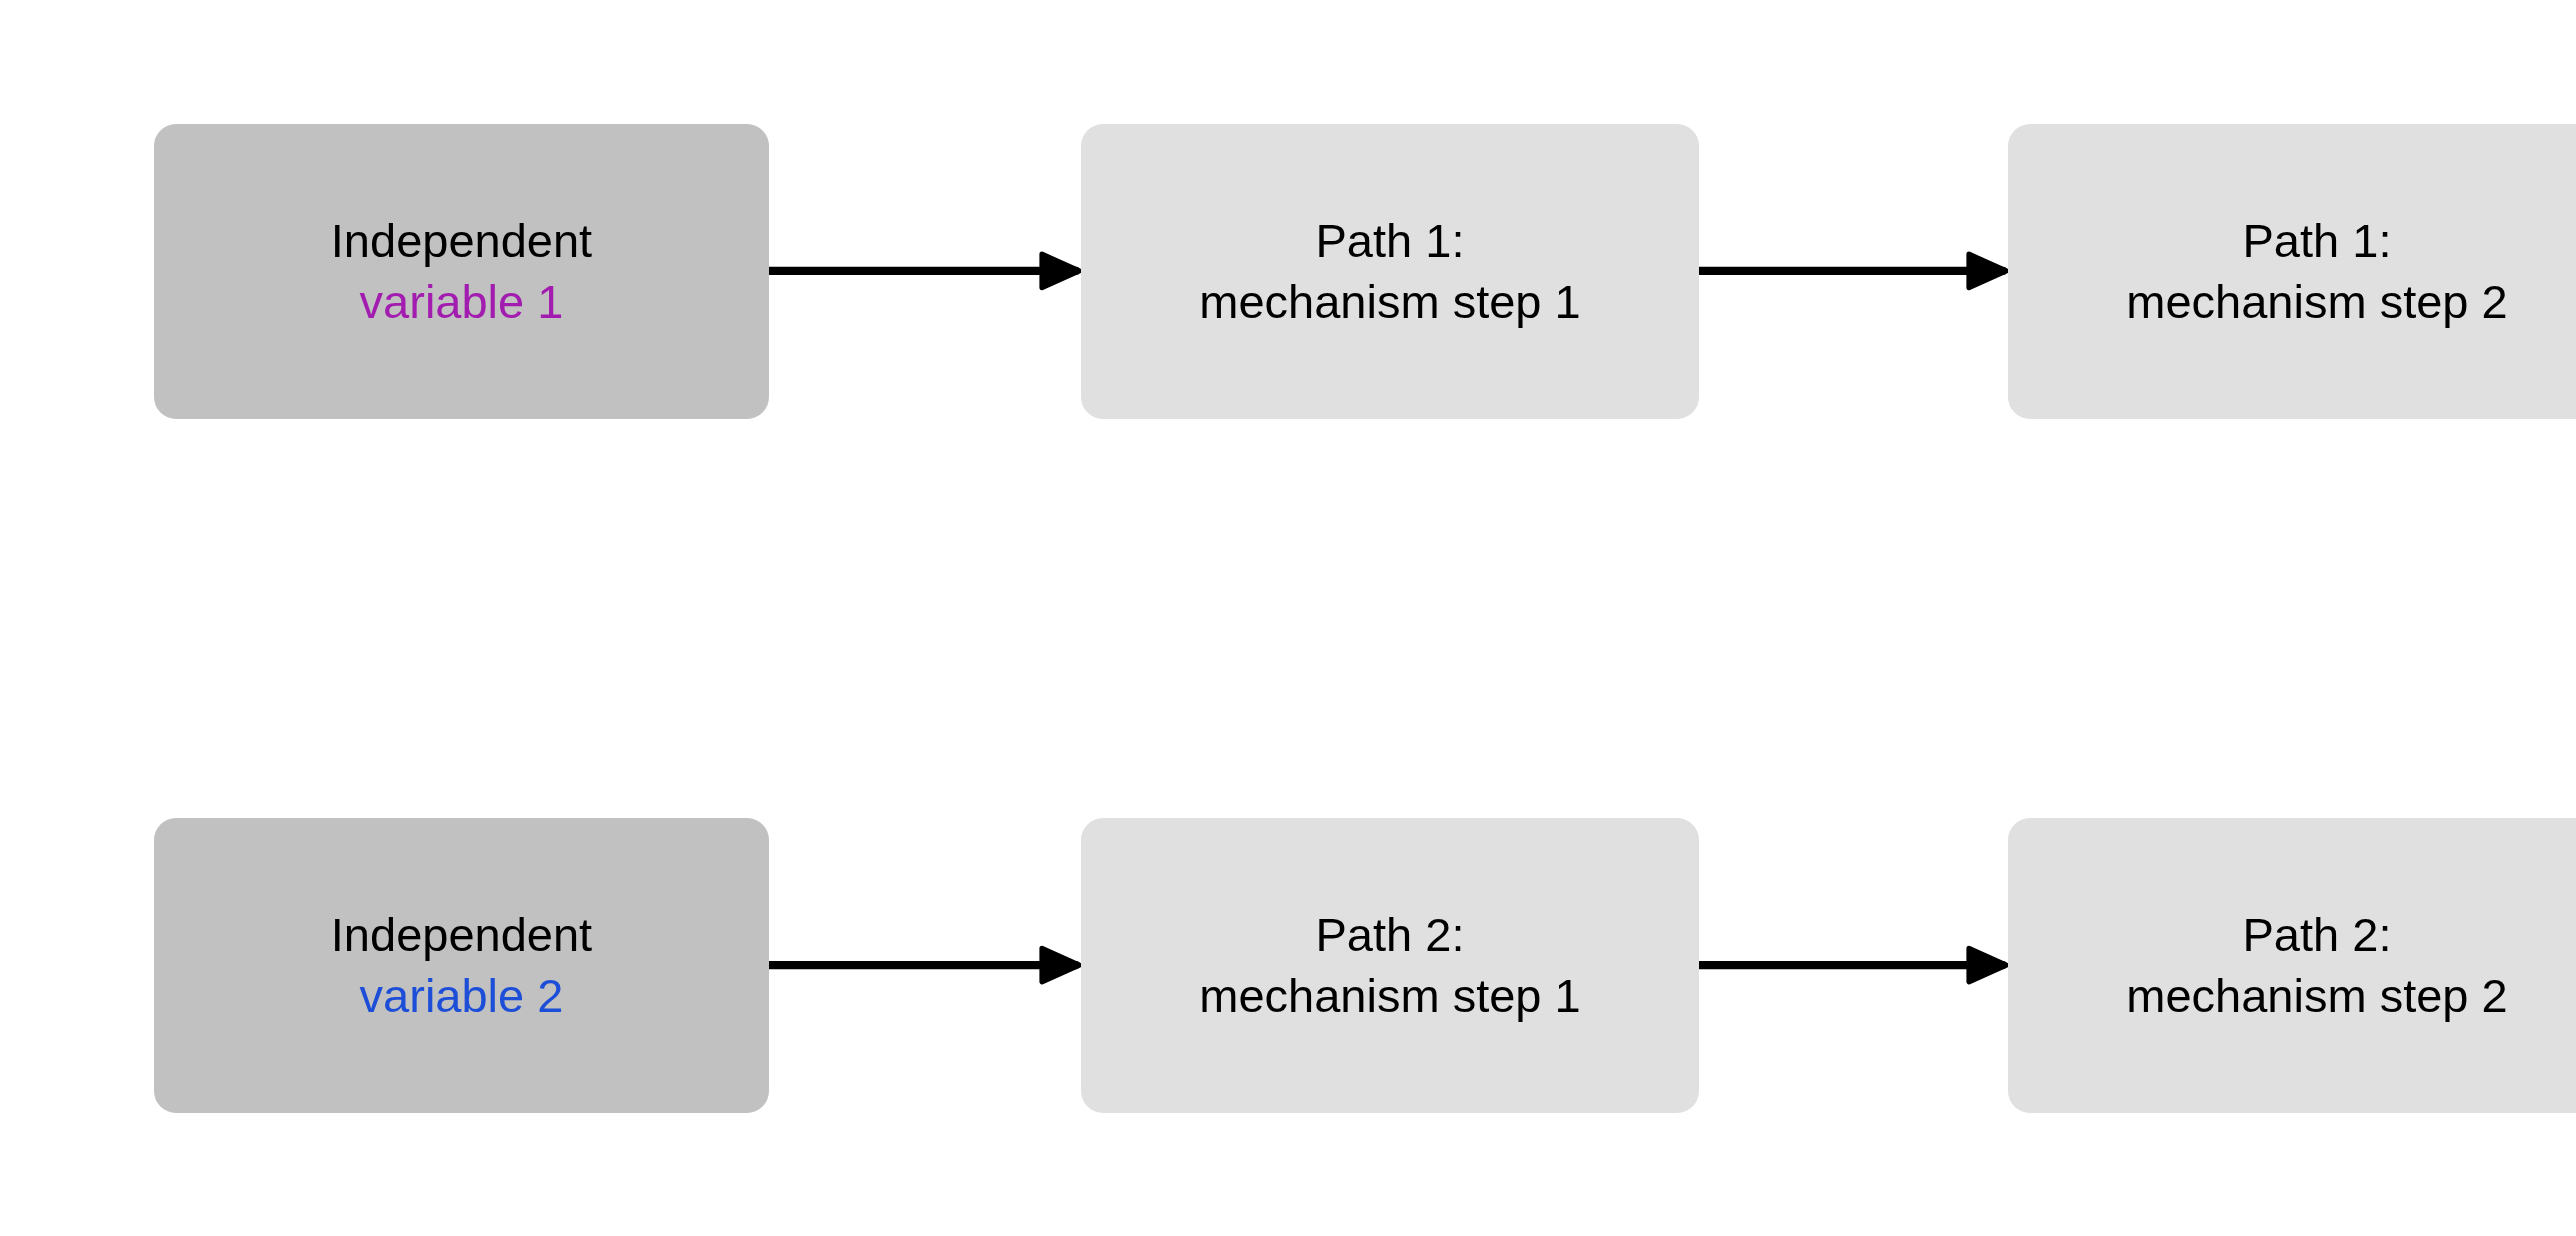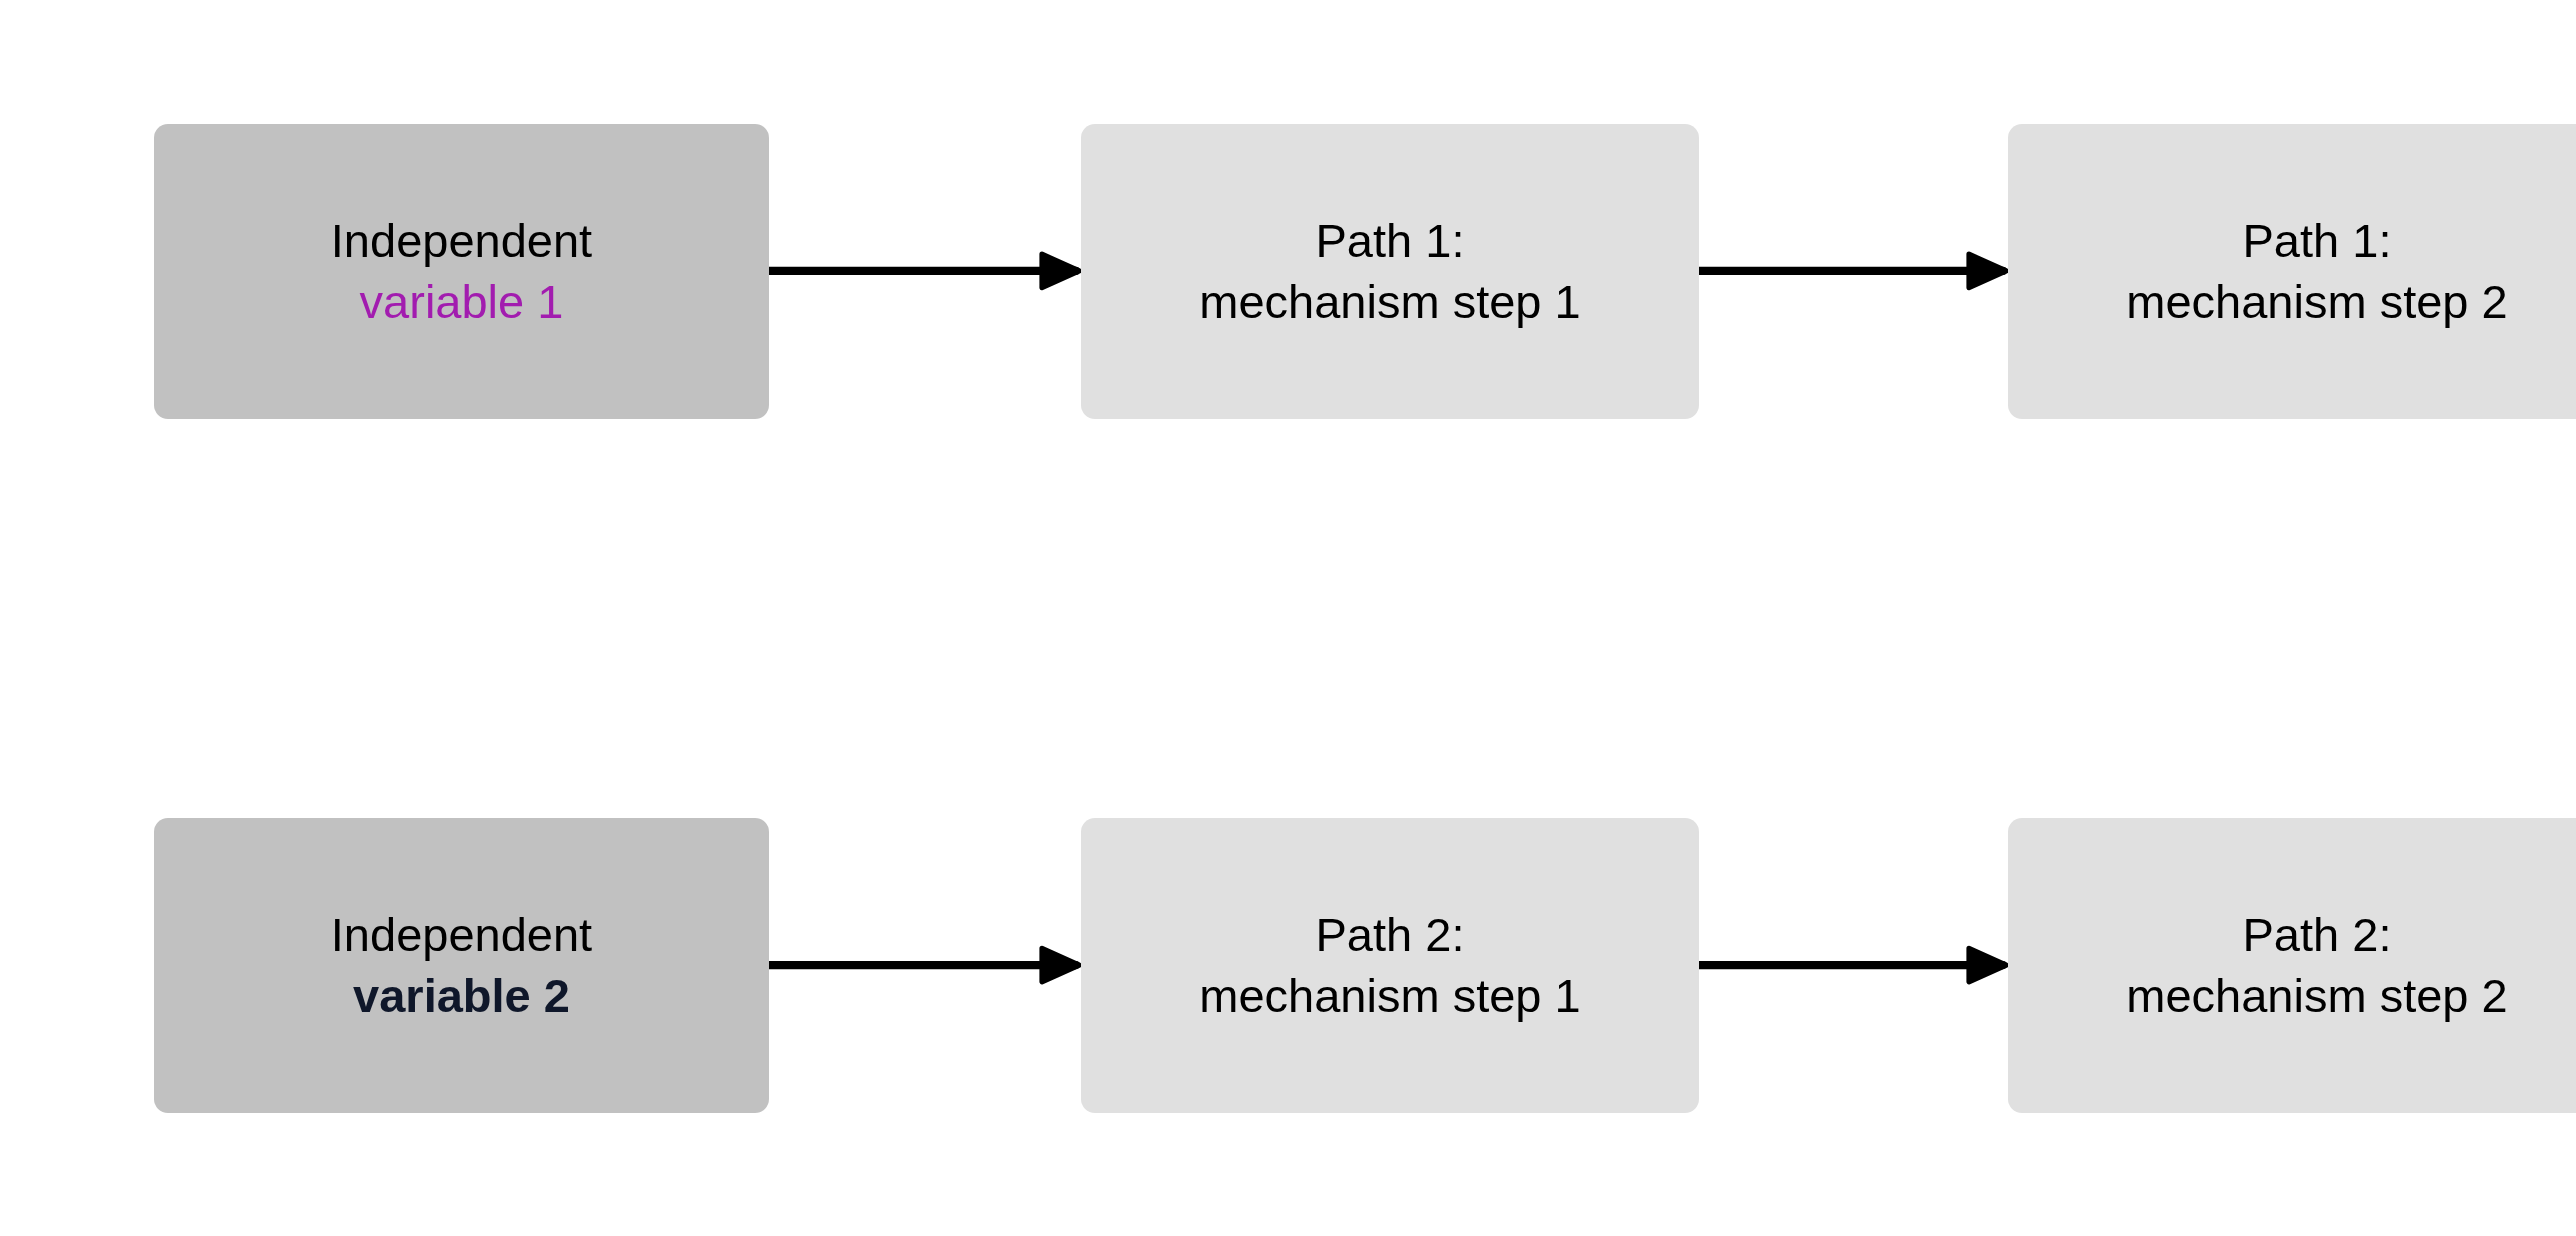--- a/index.html
+++ b/index.html
@@ -18,21 +18,21 @@
     background: #ffffff;
   }
   .edges-layer {
     position: absolute;
     left: 0; top: 0;
     width: 3709px;
     height: 1236px;
   }
   .node {
     position: absolute;
-    border-radius: 14px;
+    border-radius: 22px;
     display: flex;
     flex-direction: column;
     align-items: center;
     justify-content: center;
     text-align: center;
     color: #000000;
     font-size: 47px;
     line-height: 1.28;
   }
   .node span { display: block; white-space: nowrap; }
@@ -80,21 +80,21 @@
     <span style="color: rgb(0, 0, 0);">mechanism step 1</span>
   </div>
 
   <div class="node" id="node-p1s2" style="background: rgb(224, 224, 224);">
     <span style="color: rgb(0, 0, 0);">Path 1:</span>
     <span style="color: rgb(0, 0, 0);">mechanism step 2</span>
   </div>
 
   <div class="node" id="node-iv2" style="background: rgb(193, 193, 193);">
     <span style="color: rgb(0, 0, 0);">Independent</span>
-    <span style="color: #0f172a; font-weight: bold;">variable 2</span>
+    <span style="color: #1d4ed8;">variable 2</span>
   </div>
 
   <div class="node" id="node-p2s1" style="background: rgb(224, 224, 224);">
     <span style="color: rgb(0, 0, 0);">Path 2:</span>
     <span style="color: rgb(0, 0, 0);">mechanism step 1</span>
   </div>
 
   <div class="node" id="node-p2s2" style="background: rgb(224, 224, 224);">
     <span style="color: rgb(0, 0, 0);">Path 2:</span>
     <span style="color: rgb(0, 0, 0);">mechanism step 2</span>

